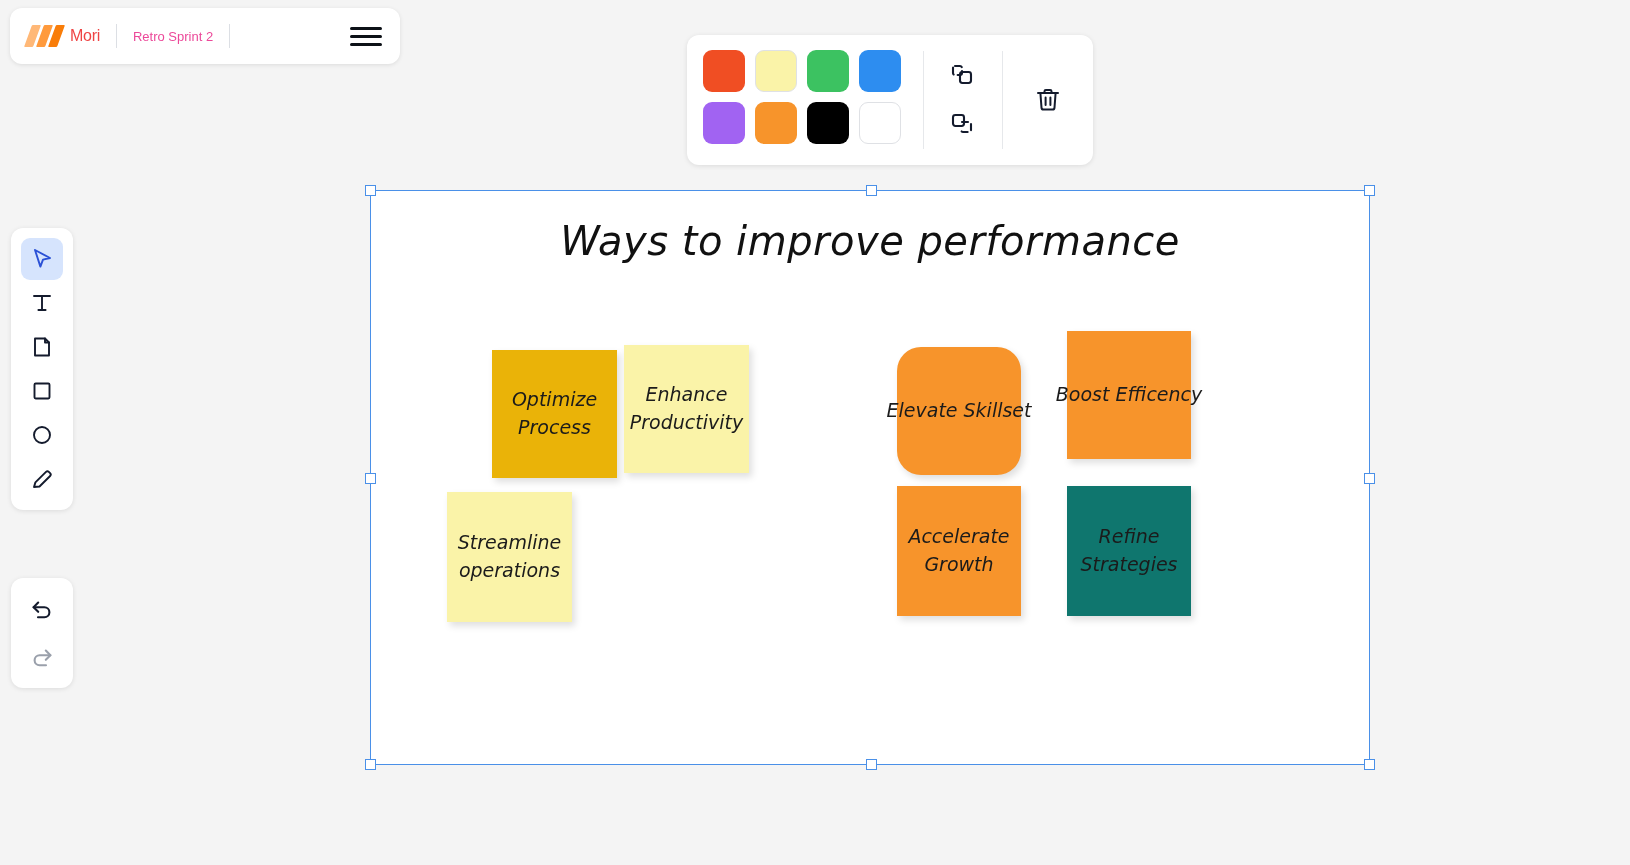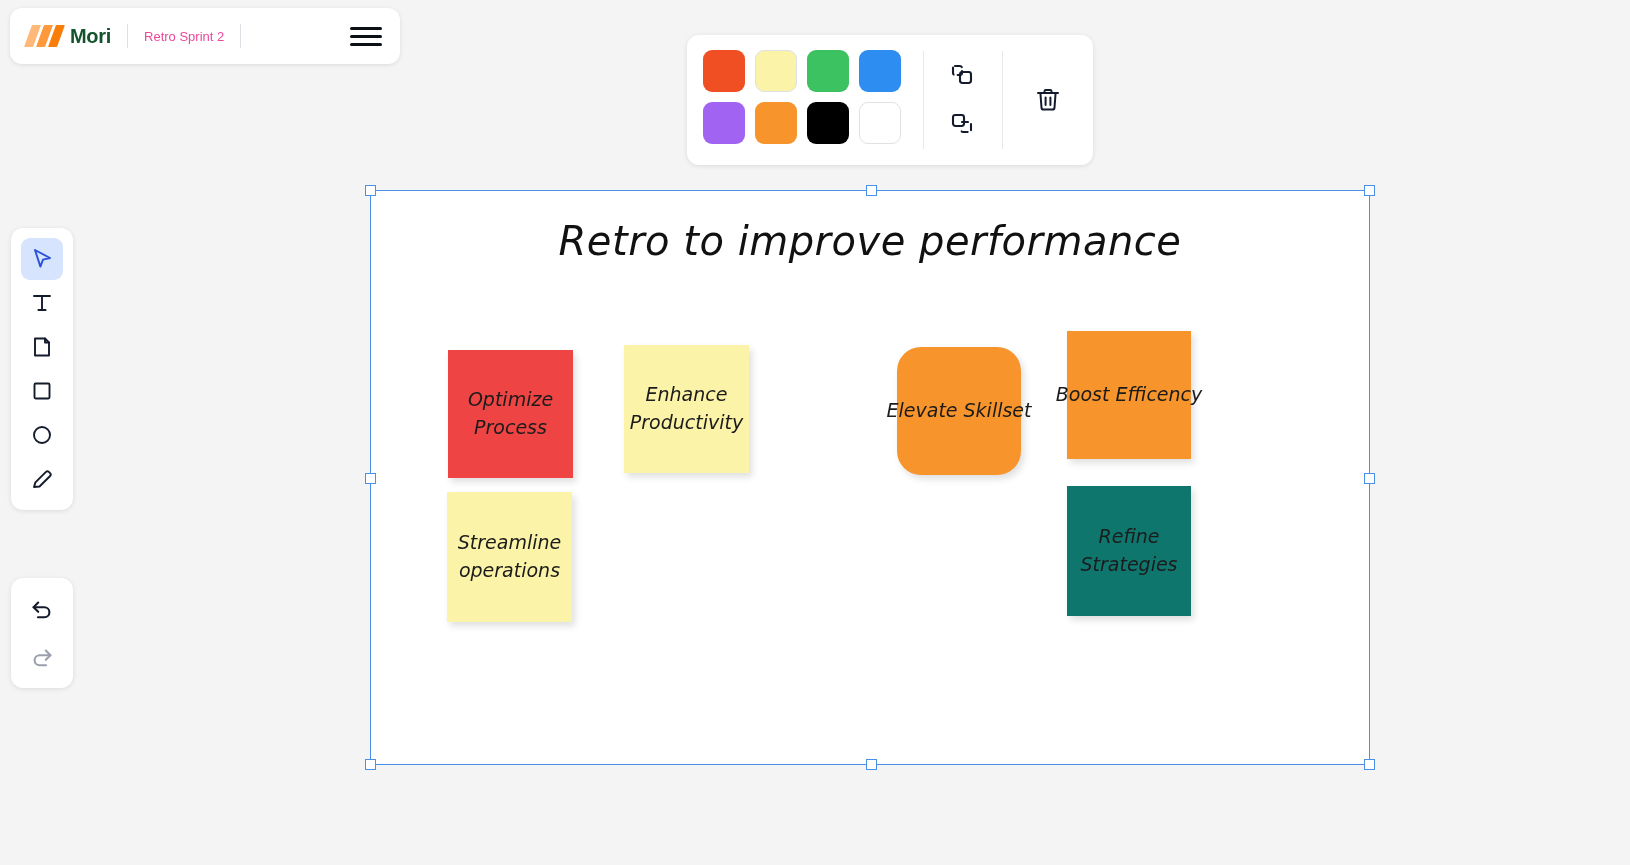--- a/index.html
+++ b/index.html
@@ -47,23 +47,23 @@
     width: 9px;
     height: 22px;
     transform: skewX(-20deg);
     border-radius: 1px;
   }
   .logo-mark span:nth-child(1) { background: #ffb877; }
   .logo-mark span:nth-child(2) { background: #ff9a3c; }
   .logo-mark span:nth-child(3) { background: #f97d09; }
 
   #logo-text {
-    font-size: 20px;
-    font-weight: bold;
-    color: #14532d;
+    font-size: 16px;
+    font-weight: normal;
+    color: #ef4444;
     letter-spacing: -0.3px;
   }
 
   .hdr-divider {
     width: 1px;
     height: 24px;
     background: #dcdfe4;
     margin: 0 16px;
   }
 
@@ -386,42 +386,45 @@
   <div class="tool-btn">
     <svg width="26" height="26" viewBox="0 0 26 26" fill="none" stroke="#9aa0ab" stroke-width="2.1" stroke-linecap="round" stroke-linejoin="round">
       <path d="M16.8 6.6 L21.4 11.2 L16.8 15.8"></path>
       <path d="M21.4 11.2 H10.6 a5 5 0 0 0 0 10 H17"></path>
     </svg>
   </div>
 </div>
 
 <div id="board-frame">
 
-  <div id="board-title">Retro to improve performance</div>
-
-  <div class="sticky" id="note-optimize" style="background: #ef4444;">
+  <div id="board-title">Ways to improve performance</div>
+
+  <div class="sticky" id="note-optimize" style="background: #eab308; margin-left: 44px;">
     <span class="sticky-text">Optimize<br>Process</span>
   </div>
 
   <div class="sticky" id="note-enhance" style="background: rgb(250, 243, 168);">
     <span class="sticky-text">Enhance<br>Productivity</span>
   </div>
 
   <div class="sticky" id="note-streamline" style="background: rgb(250, 243, 168);">
     <span class="sticky-text">Streamline<br>operations</span>
   </div>
 
   <div class="sticky" id="note-elevate" style="background: rgb(247, 148, 43); border-radius: 24px;">
     <span class="sticky-text overflow-text">Elevate Skillset</span>
   </div>
 
   <div class="sticky" id="note-boost" style="background: rgb(247, 148, 43);">
     <span class="sticky-text overflow-text">Boost Efficency</span>
   </div>
 
+  <div class="sticky" id="note-accelerate" style="background: rgb(247, 148, 43);">
+    <span class="sticky-text">Accelerate<br>Growth</span>
+  </div>
 
   <div class="sticky" id="note-refine" style="background: #0f766e;">
     <span class="sticky-text">Refine<br>Strategies</span>
   </div>
 </div>
 
 <div id="selection-box">
   <div class="sel-handle sh-tl"></div>
   <div class="sel-handle sh-tc"></div>
   <div class="sel-handle sh-tr"></div>

